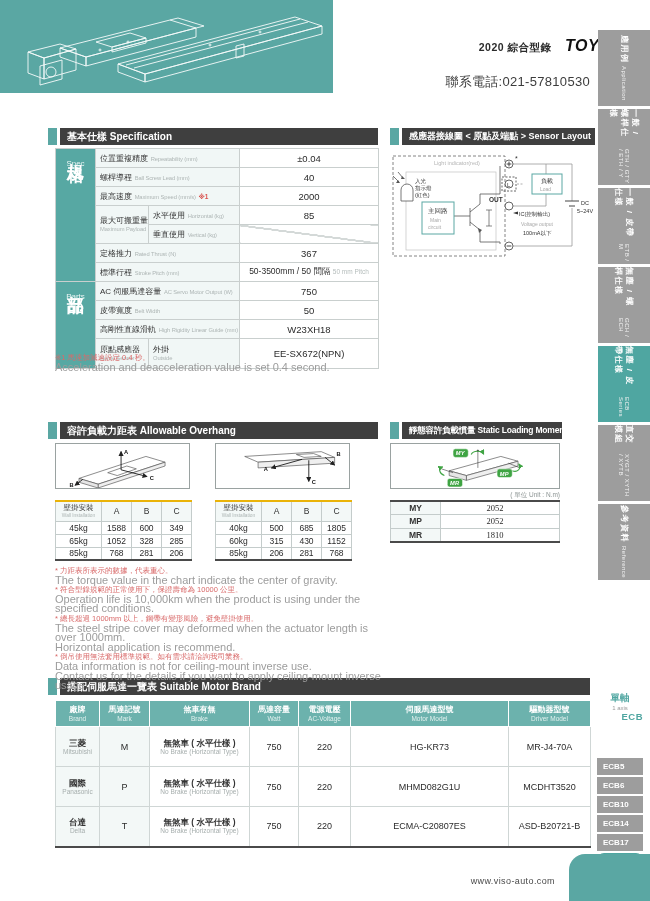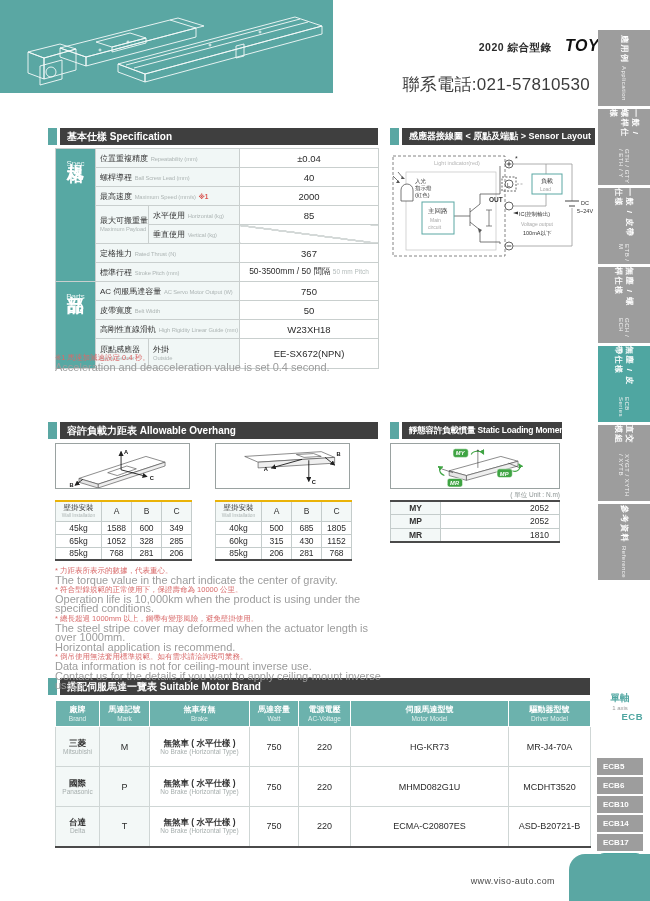--- a/index.html
+++ b/index.html
@@ -7,21 +7,21 @@
   body { width:650px; height:901px; position:relative; font-family:"Liberation Sans","DejaVu Sans",sans-serif; color:#333; }
   .page { position:absolute; inset:0; width:650px; height:901px; overflow:hidden; background:#fff; }
 
   
   .banner { position:absolute; left:0; top:0; width:333px; height:93px; background:#5AA7A3; }
   .banner svg { display:block; width:100%; height:100%; }
 
   .catalog-line { position:absolute; top:37px; right:38px; text-align:right; white-space:nowrap; }
   .catalog-line .cat { font-size:10.5px; font-weight:bold; color:#2b2b2b; letter-spacing:0.5px; }
   .catalog-line .logo { font-size:16px; font-weight:bold; font-style:italic; color:#111; margin-left:9px; letter-spacing:0.5px; }
-  .phone { position:absolute; top:73px; right:60px; font-size:17px; color:#3c3c3c; letter-spacing:0.3px; }
+  .phone { position:absolute; top:73px; right:60px; font-size:13px; color:#3c3c3c; letter-spacing:0.3px; }
 
   
   .sidebar { position:absolute; right:0; top:30px; width:52px; display:flex; flex-direction:column; gap:3px; }
   .side-tab { height:76px; background:#9D9D9D; color:#fff; writing-mode:vertical-rl; text-orientation:sideways;
               display:flex; align-items:center; justify-content:center; gap:3px; cursor:pointer; }
   .side-tab.active { background:#4FA6A1; }
   .side-tab .zh { font-size:8px; letter-spacing:1.5px; font-weight:bold; }
   .side-tab .en { font-size:6px; letter-spacing:0.5px; color:#F2F2F2; }
 
   
@@ -68,21 +68,21 @@
   .ot td { height:13px; font-size:8.5px; color:#2b2b2b; }
 
   
   .sdia { position:absolute; left:390px; top:443px; width:170px; height:46px; border:1px solid #9AA2A1; background:#fff; }
   .sdia svg { width:100%; height:100%; display:block; }
   .unit { position:absolute; left:390px; top:491px; width:170px; text-align:right; font-size:6.5px; color:#8d9594; }
   .st { position:absolute; left:390px; top:500px; width:170px; border-collapse:collapse; table-layout:fixed;
         border-top:2px solid #4a4a4a; border-bottom:2px solid #4a4a4a; }
   .st td { border:1px solid #C4CCCB; height:13.5px; font-size:8.5px; }
   .st td.k { width:50px; background:#F3F8F7; text-align:center; font-weight:bold; color:#333; }
-  .st td.v { text-align:right; padding-right:10px; color:#2b2b2b; }
+  .st td.v { text-align:center; padding-right:10px; color:#2b2b2b;font-family:Liberation Serif, serif; }
 
   .notes { position:absolute; left:55px; top:566px; width:335px; line-height:9.6px; }
 
   
   .mt { position:absolute; left:55px; top:700px; width:535px; border-collapse:collapse; table-layout:fixed;
         border:1px solid #8a8a8a; border-bottom:2px solid #4a4a4a; }
   .mt th { background:#6CB2AD; border:1px solid #fff; height:26px; font-weight:normal; }
   .mt th .zh { display:block; font-size:8px; font-weight:bold; color:#fff; line-height:10px; }
   .mt th .en { display:block; font-size:6.5px; color:#E3F1EF; line-height:8px; }
   .mt td { border:1px solid #CFD6D5; height:40px; text-align:center; font-size:9px; color:#2b2b2b; overflow:hidden; }

